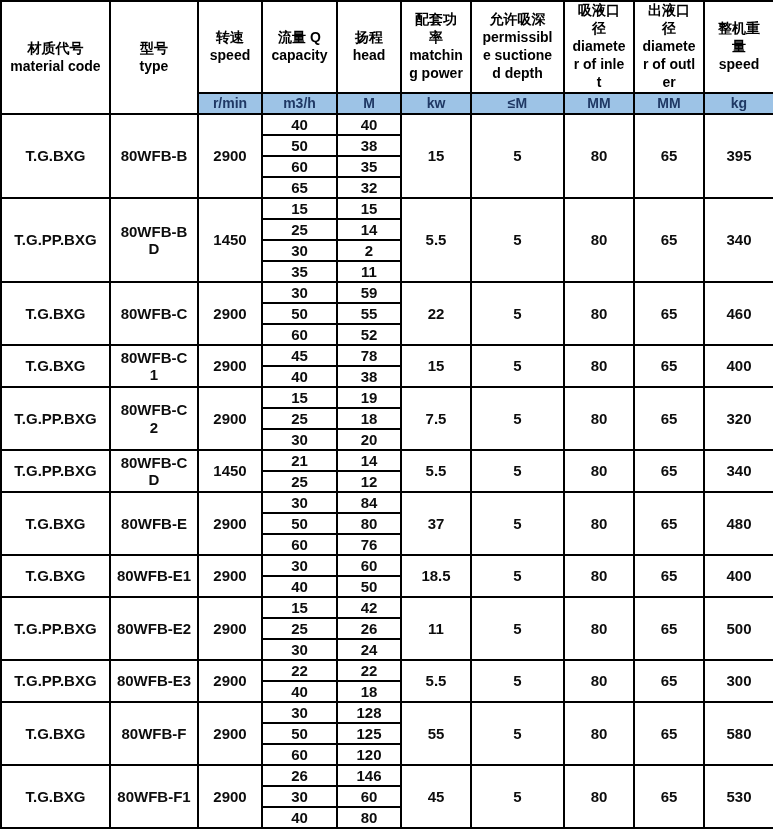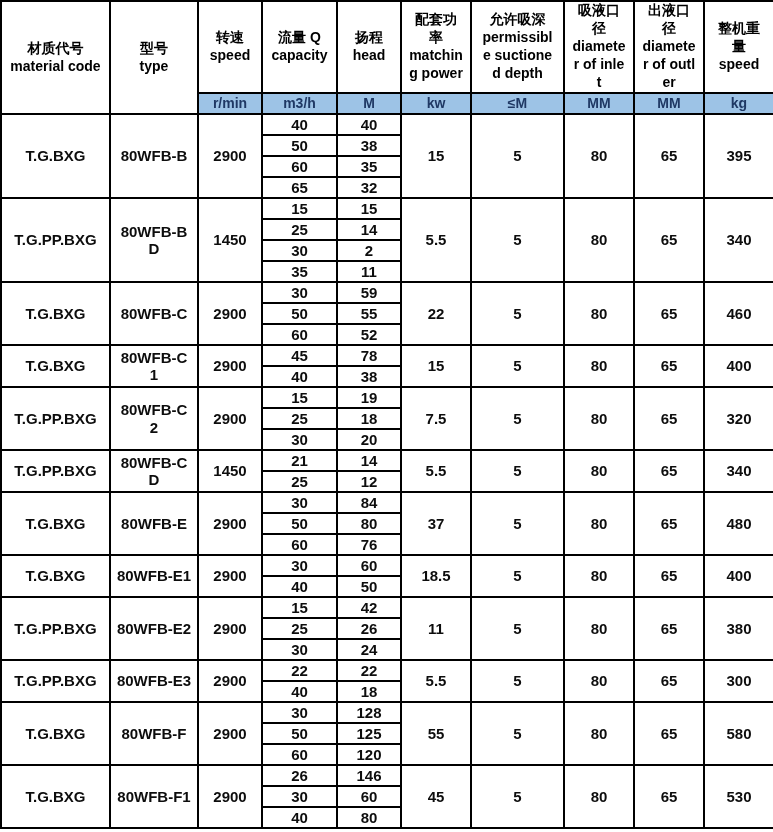--- a/index.html
+++ b/index.html
@@ -278,21 +278,21 @@
       <tr>
         <td rowspan="3">T.G.PP.BXG</td>
         <td rowspan="3">80WFB-E2</td>
         <td rowspan="3">2900</td>
         <td class="qh-thin-bottom">15</td>
         <td class="qh-thin-bottom">42</td>
         <td rowspan="3">11</td>
         <td rowspan="3">5</td>
         <td rowspan="3">80</td>
         <td rowspan="3">65</td>
-        <td rowspan="3">380</td>
+        <td rowspan="3">500</td>
       </tr>
       <tr>
         <td class="qh-thin-top qh-thin-bottom">25</td>
         <td class="qh-thin-top qh-thin-bottom">26</td>
       </tr>
       <tr>
         <td class="qh-thin-top">30</td>
         <td class="qh-thin-top">24</td>
       </tr>
       <tr>

